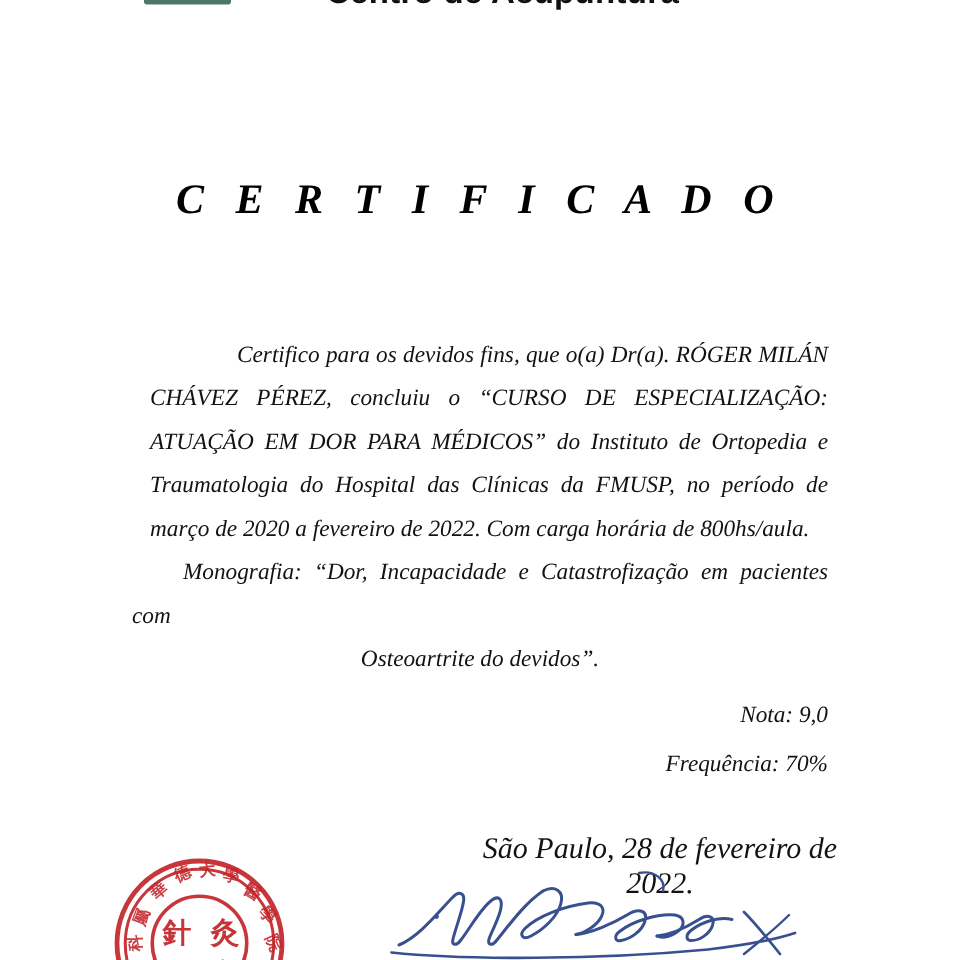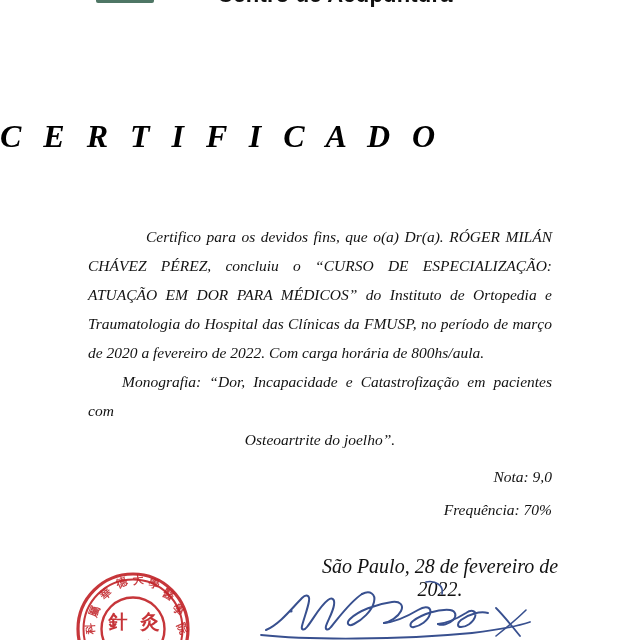--- a/index.html
+++ b/index.html
@@ -78,25 +78,25 @@
   }
   .org-addr.line1 { top: 27px; }
   .org-addr.line2 { top: 44px; }
 
   
   .cert-title {
     position: absolute;
     top: 118px;
     left: 0;
     width: 640px;
-    text-align: left;
+    text-align: center;
     font-family: "Liberation Serif", "DejaVu Serif", serif;
     font-style: italic;
     font-weight: bold;
-    font-size: 32px;
+    font-size: 28px;
     letter-spacing: 7px;
     color: #000000;
   }
 
   
   .body-block {
     position: absolute;
     left: 88px;
     top: 222px;
     width: 464px;
@@ -104,21 +104,21 @@
     font-style: italic;
     font-size: 15.5px;
     line-height: 29px;
     color: #121212;
   }
   .para {
     text-align: justify;
     text-justify: inter-word;
     margin: 0;
   }
-  .para.indent { text-indent: 58px; }
+  .para.indent { text-indent: 58px; margin-left: 12px; }
   .mono-line1 { text-align: justify; text-indent: 34px; }
   .mono-line2 { text-align: center; }
 
   .field-line {
     margin-top: 8px;
     text-align: right;
     text-indent: 0;
   }
   .field-line + .field-line { margin-top: 4px; }
 
@@ -165,21 +165,21 @@
     <div class="logo-mark"></div>
     <div class="org-name">Centro de Acupuntura</div>
   </div>
 
   <div class="cert-title">C E R T I F I C A D O</div>
 
   <div class="body-block">
     <p class="para indent">Certifico para os devidos fins, que o(a) Dr(a). RÓGER MILÁN CHÁVEZ PÉREZ, concluiu o “CURSO DE ESPECIALIZAÇÃO: ATUAÇÃO EM DOR PARA MÉDICOS” do Instituto de Ortopedia e Traumatologia do Hospital das Clínicas da FMUSP, no período de março de 2020 a fevereiro de 2022. Com carga horária de 800hs/aula.</p>
 
     <p class="para mono-line1">Monografia: “Dor, Incapacidade e Catastrofização em pacientes com</p>
-    <p class="para mono-line2">Osteoartrite do joelho”.</p>
+    <p class="para mono-line2">Osteoartrite do devidos”.</p>
 
     <p class="para field-line">Nota: 9,0</p>
     <p class="para field-line">Frequência: 70%</p>
   </div>
 
   <div class="date-line">São Paulo, 28 de fevereiro de 2022.</div>
 
   <div class="seal">
     <svg width="118" height="118" viewBox="0 0 118 118" xmlns="http://www.w3.org/2000/svg">
       <g fill="none" stroke="#c2252a" stroke-width="3.2" opacity="0.92">

